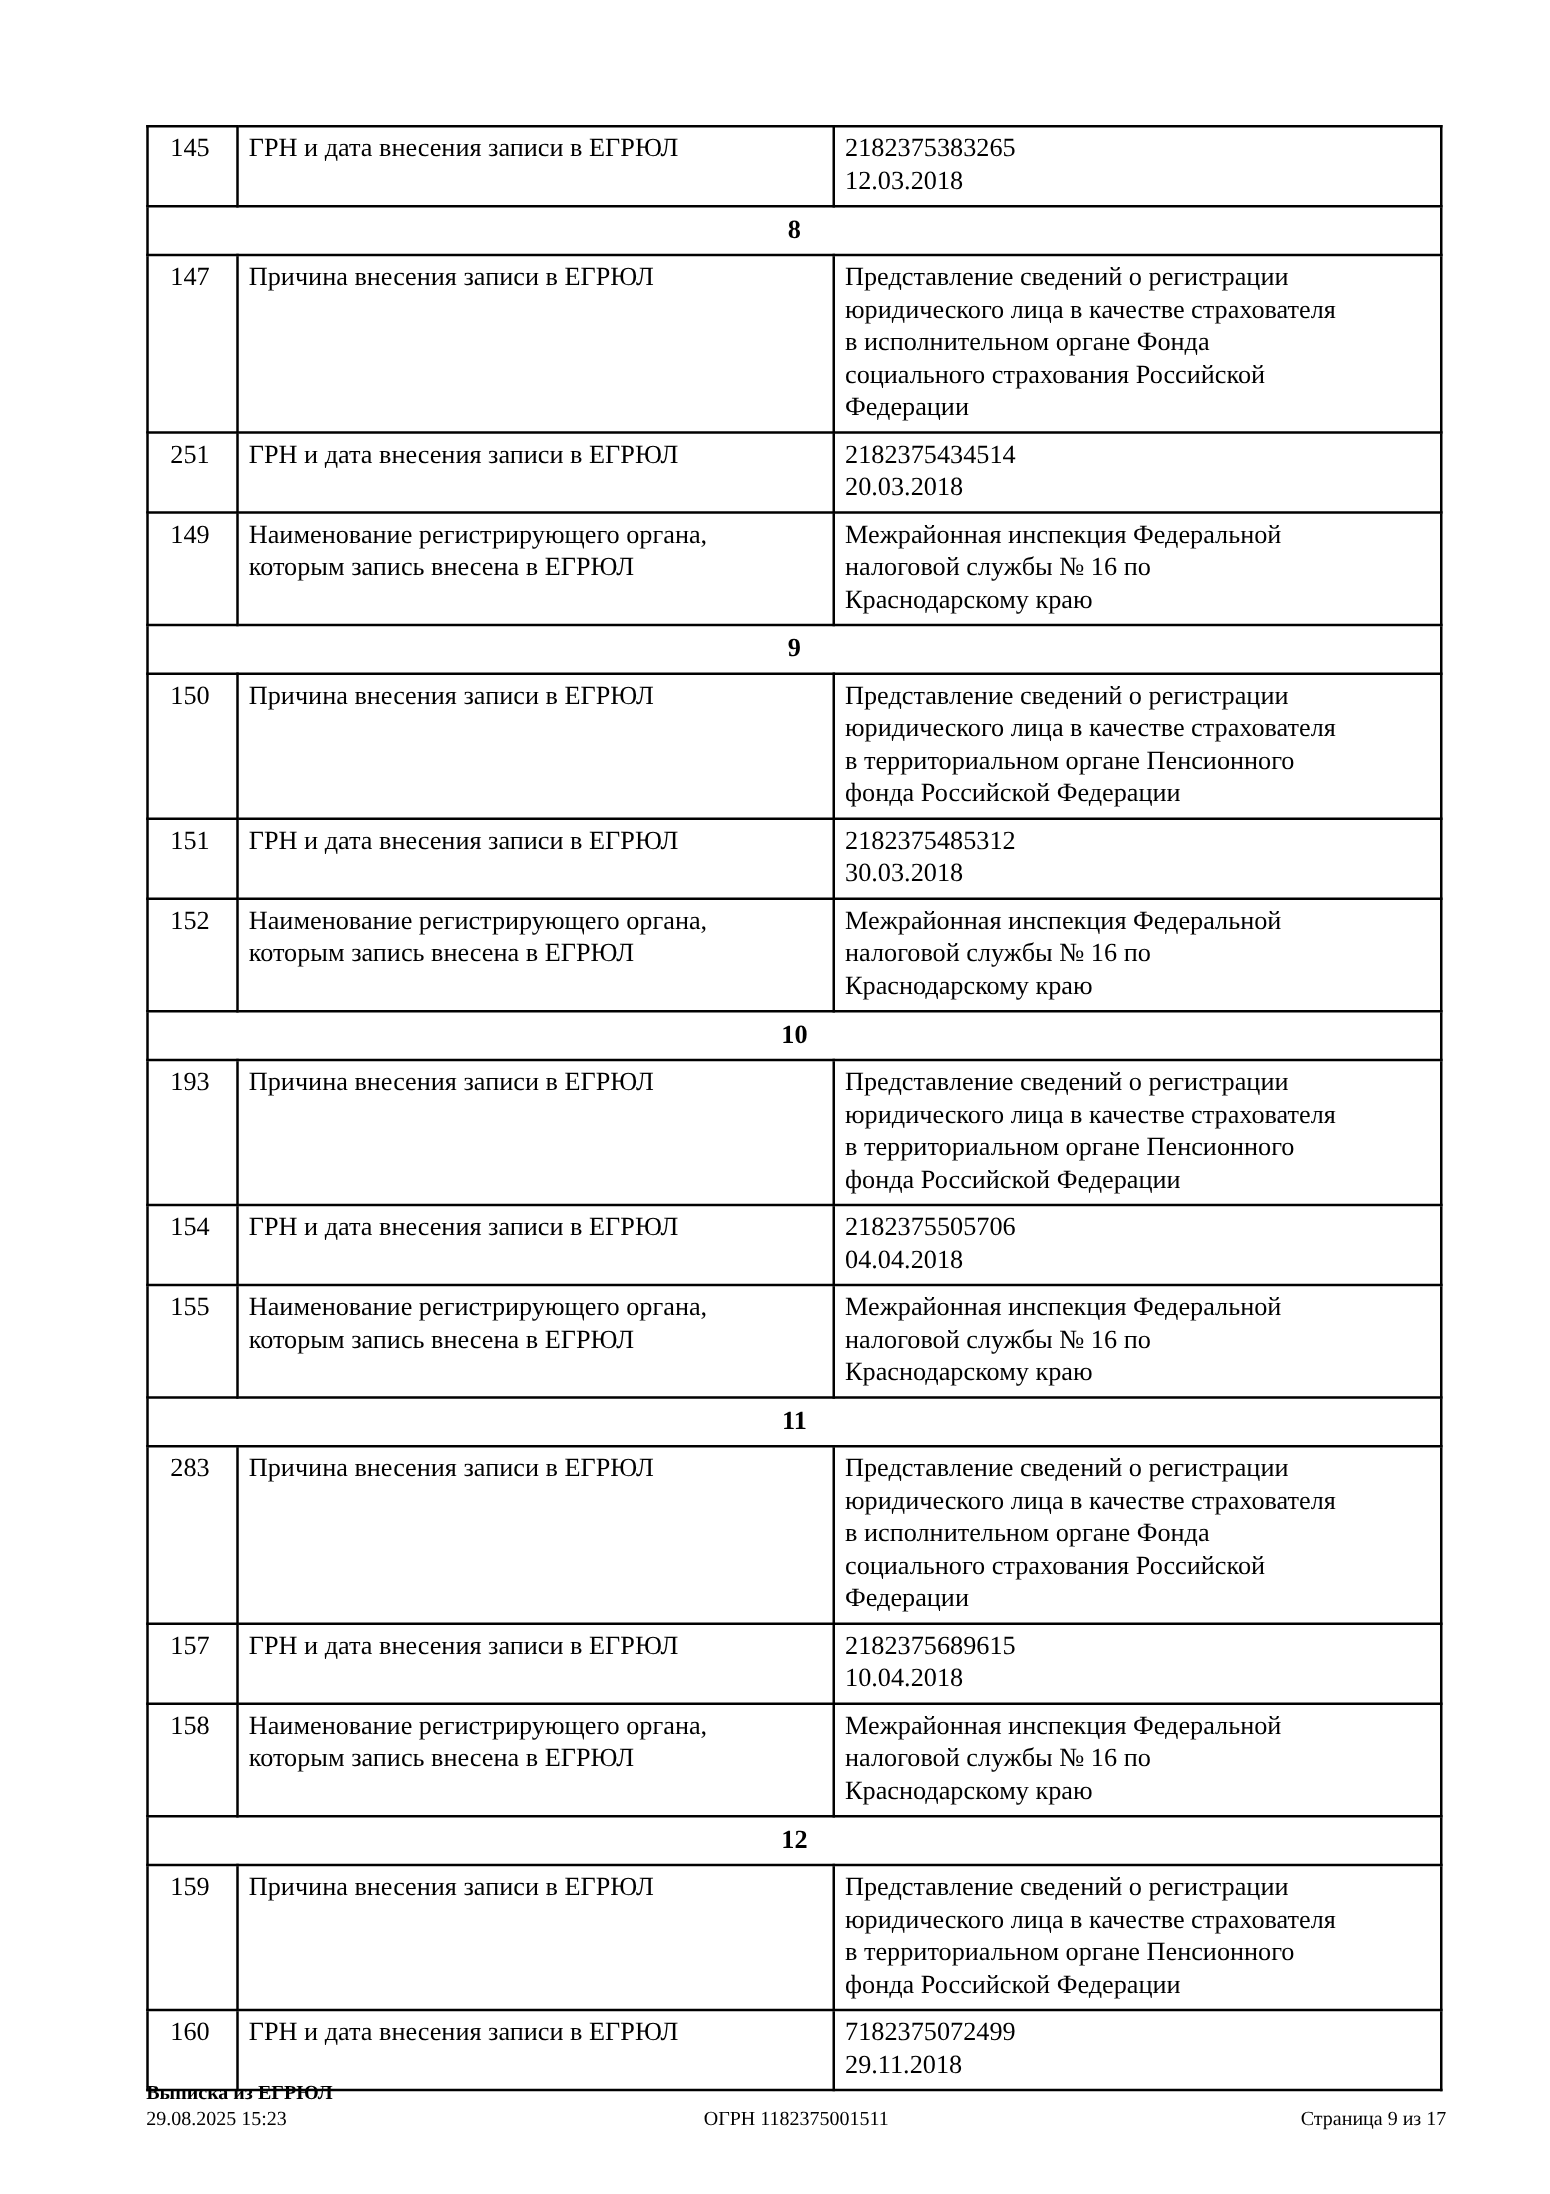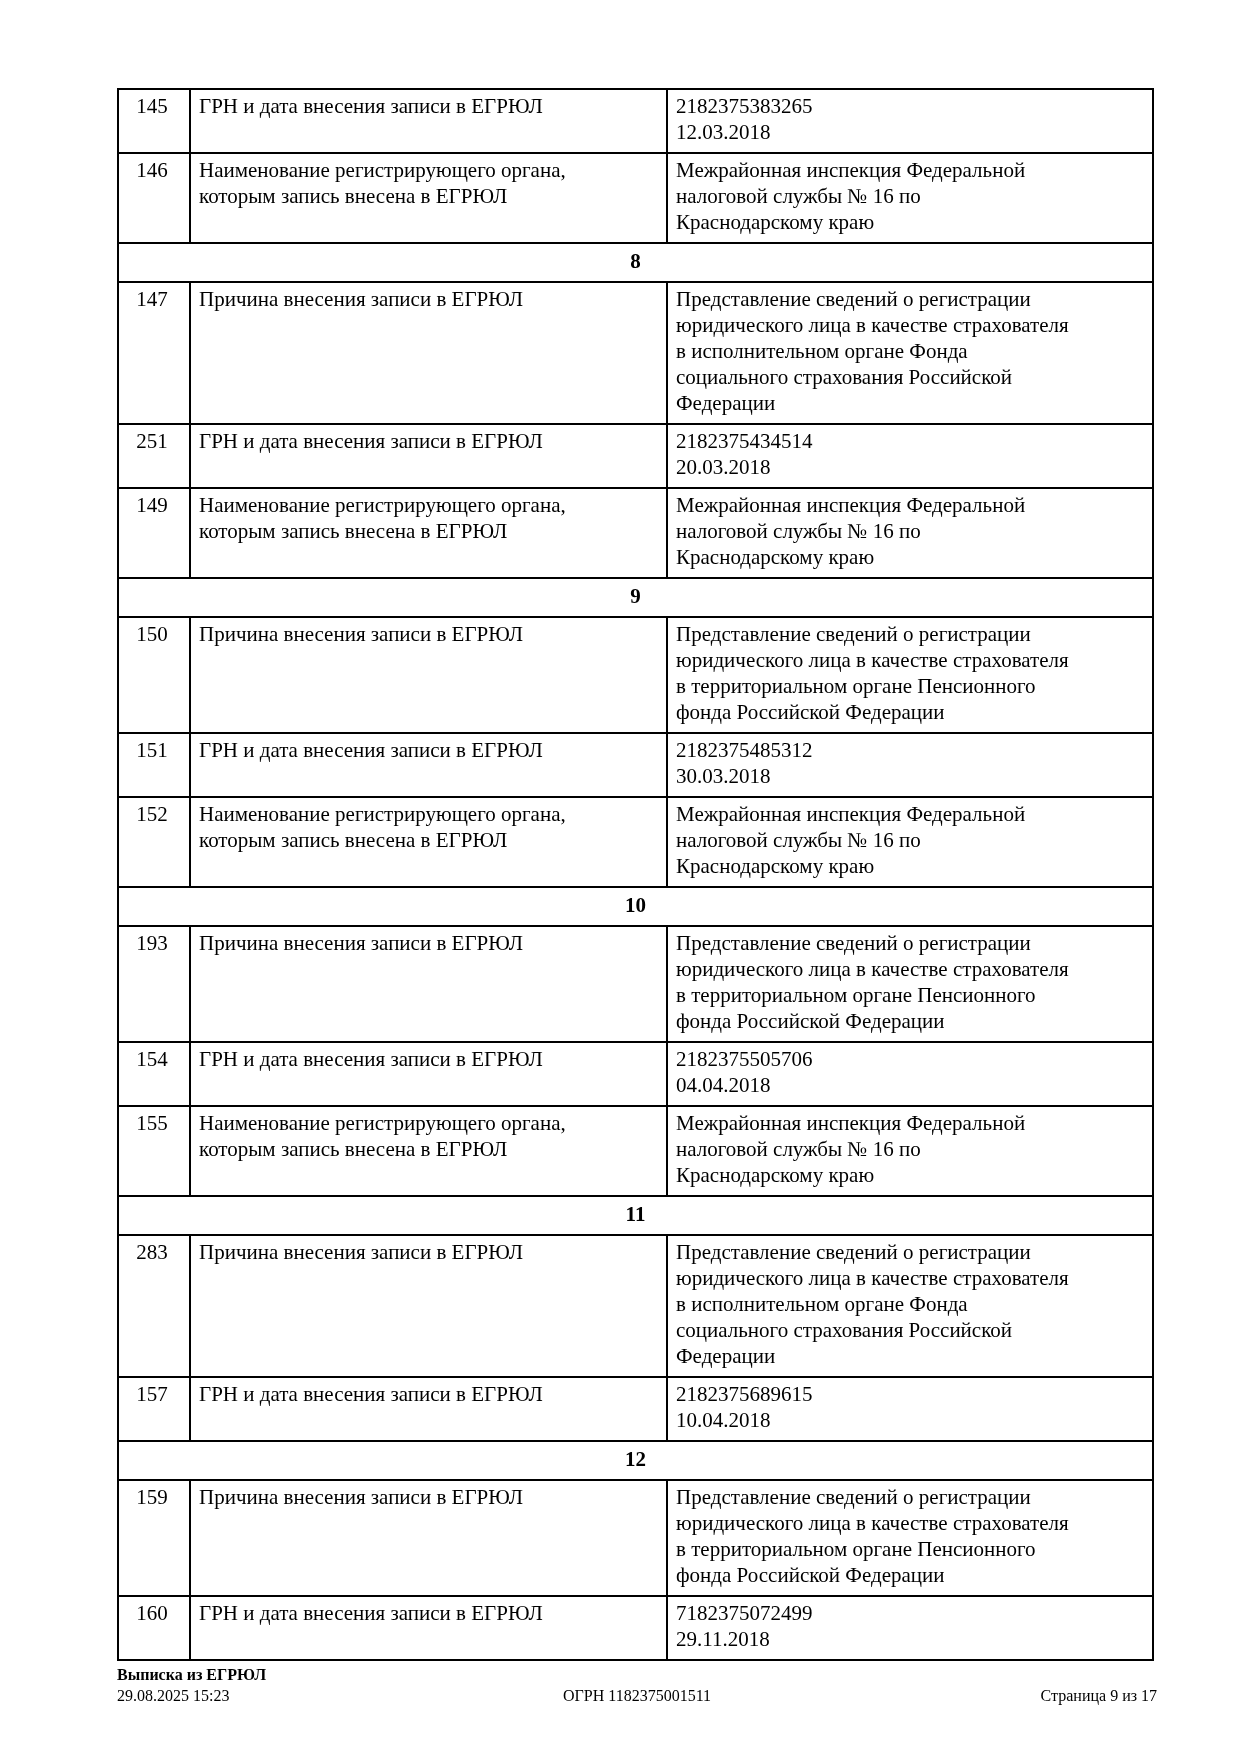--- a/index.html
+++ b/index.html
@@ -6,21 +6,21 @@
   body {
     width: 1240px; height: 1755px;
     background: #ffffff;
     color: #000000;
     font-family: "Liberation Serif", "DejaVu Serif", serif;
     position: relative;
     overflow: hidden;
   }
   .doc-table {
     position: absolute;
-    left: 117px; top: 88px;
+    left: 117px; top: 100px;
     width: 1035px;
     border-collapse: collapse;
     table-layout: fixed;
   }
   .doc-table td {
     border: 2px solid #000000;
     vertical-align: top;
     font-size: 21px;
     line-height: 26px;
     padding: 3px 8px 7px 8px;
@@ -65,32 +65,20 @@
     <td class="num">145</td>
     <td class="label">
           <div>ГРН и дата внесения записи в ЕГРЮЛ</div>
         </td>
     <td class="value">
           <div>2182375383265</div>
           <div>12.03.2018</div>
         </td>
   </tr>
 
-  <tr>
-    <td class="num">146</td>
-    <td class="label">
-          <div>Наименование регистрирующего органа,</div>
-          <div>которым запись внесена в ЕГРЮЛ</div>
-        </td>
-    <td class="value">
-          <div>Межрайонная инспекция Федеральной</div>
-          <div>налоговой службы № 16 по</div>
-          <div>Краснодарскому краю</div>
-        </td>
-  </tr>
 
   <tr>
     <td class="section" colspan="3">8</td>
   </tr>
 
   <tr>
     <td class="num">147</td>
     <td class="label">
           <div>Причина внесения записи в ЕГРЮЛ</div>
         </td>
@@ -231,20 +219,32 @@
     <td class="num">157</td>
     <td class="label">
           <div>ГРН и дата внесения записи в ЕГРЮЛ</div>
         </td>
     <td class="value">
           <div>2182375689615</div>
           <div>10.04.2018</div>
         </td>
   </tr>
 
+  <tr>
+    <td class="num">158</td>
+    <td class="label">
+          <div>Наименование регистрирующего органа,</div>
+          <div>которым запись внесена в ЕГРЮЛ</div>
+        </td>
+    <td class="value">
+          <div>Межрайонная инспекция Федеральной</div>
+          <div>налоговой службы № 16 по</div>
+          <div>Краснодарскому краю</div>
+        </td>
+  </tr>
 
   <tr>
     <td class="section" colspan="3">12</td>
   </tr>
 
   <tr>
     <td class="num">159</td>
     <td class="label">
           <div>Причина внесения записи в ЕГРЮЛ</div>
         </td>

